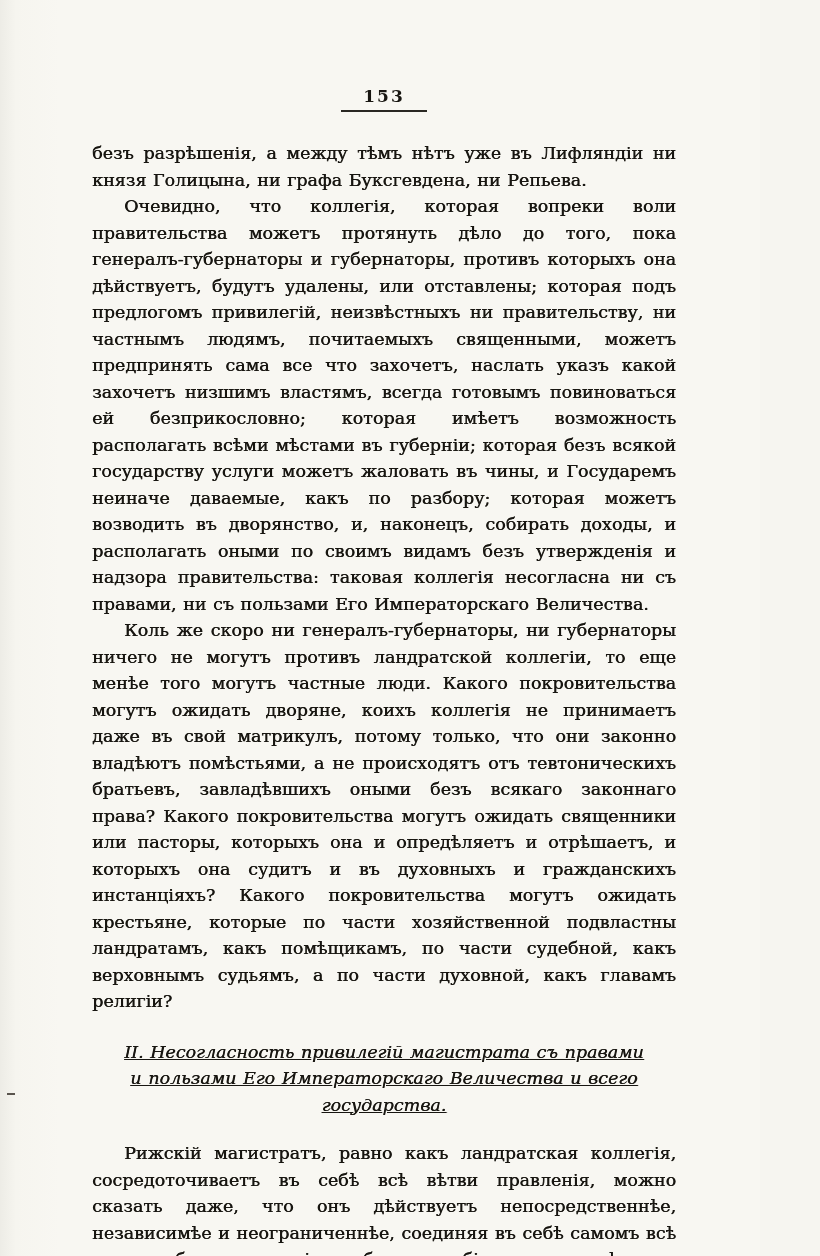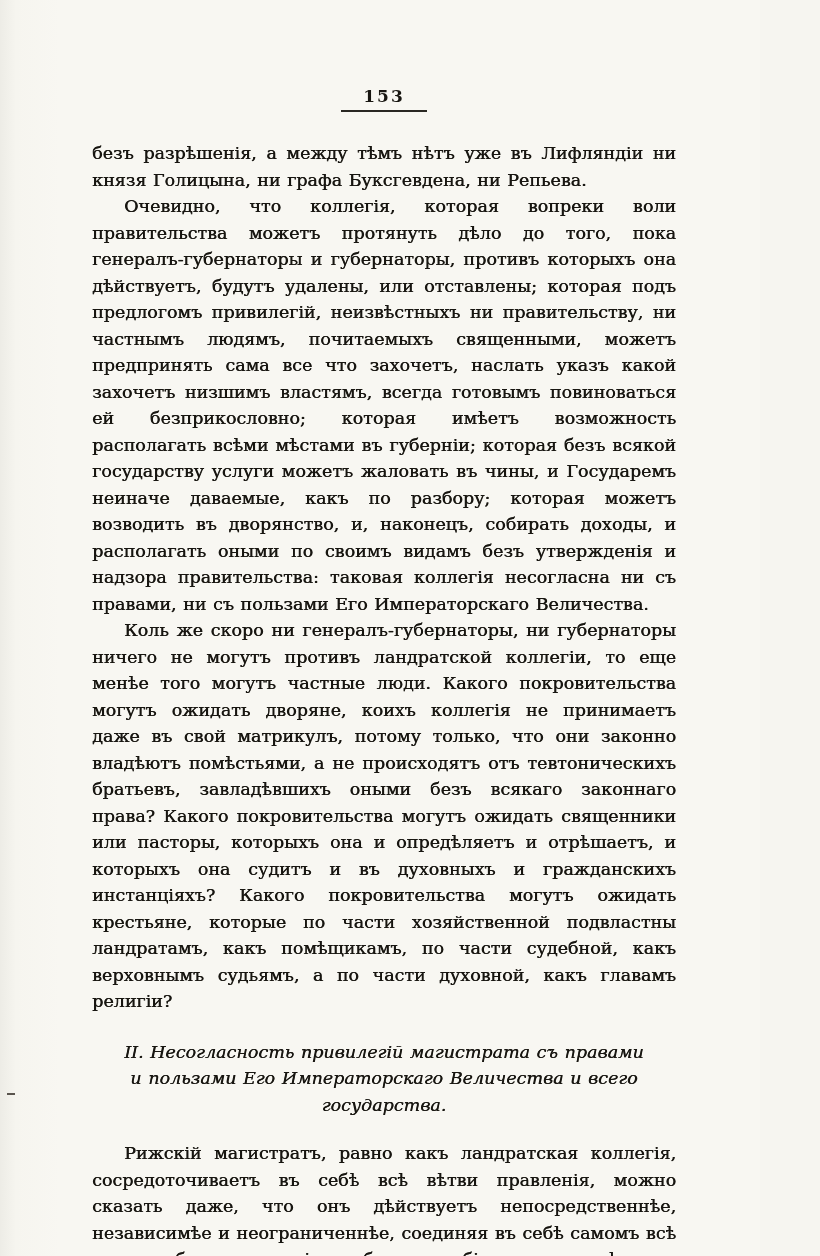--- a/index.html
+++ b/index.html
@@ -45,20 +45,21 @@
   }
   .body-text p.continuation {
     text-indent: 0;
   }
   .body-text p.section-heading {
     text-indent: 0;
     text-align: center;
     font-style: italic;
     margin: 24px 28px 22px 28px;
     text-shadow: 0.3px 0 0 currentColor;
+    text-decoration: underline;
   }
   .margin-mark {
     position: absolute;
     left: 7px;
     top: 1093px;
     width: 8px;
     height: 2px;
     background: #5a554e;
   }
 </style>

